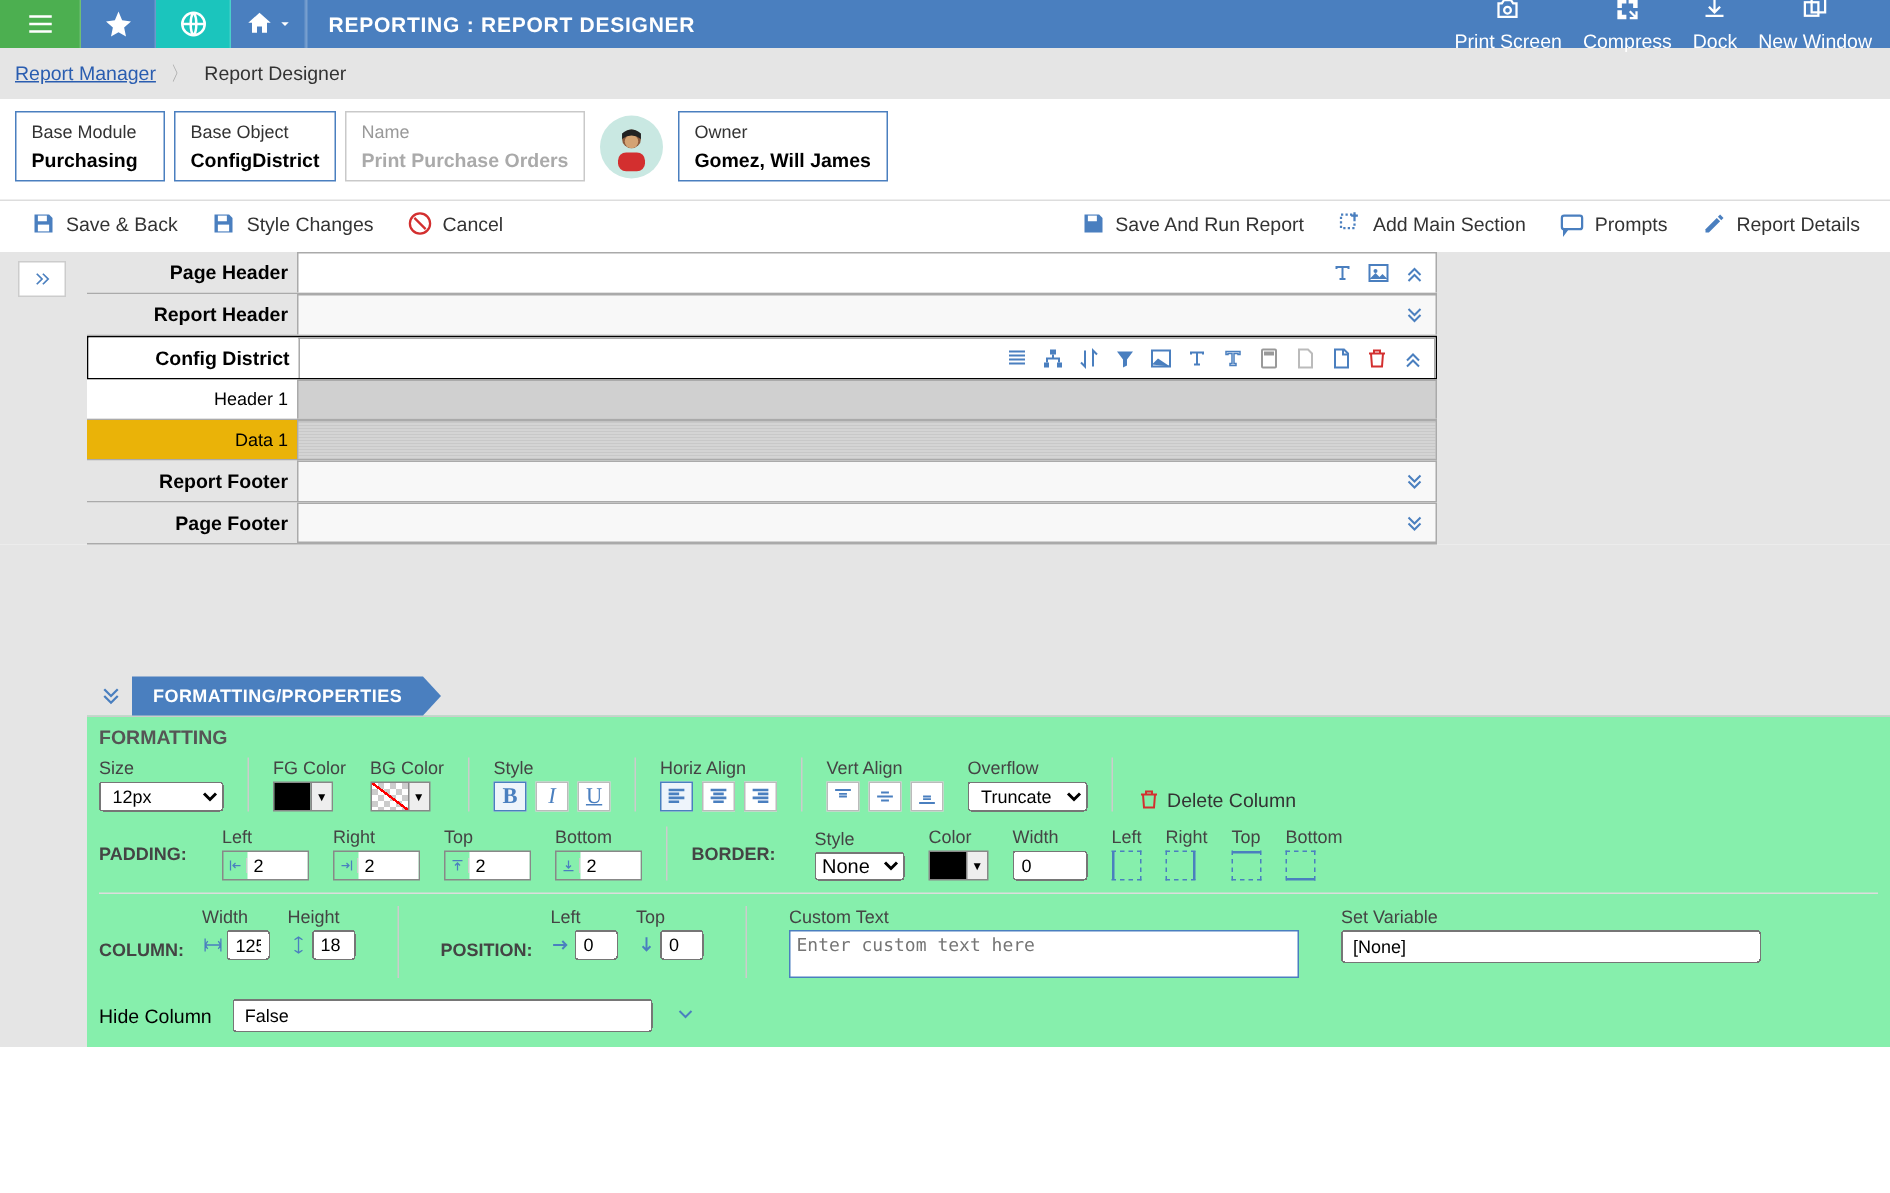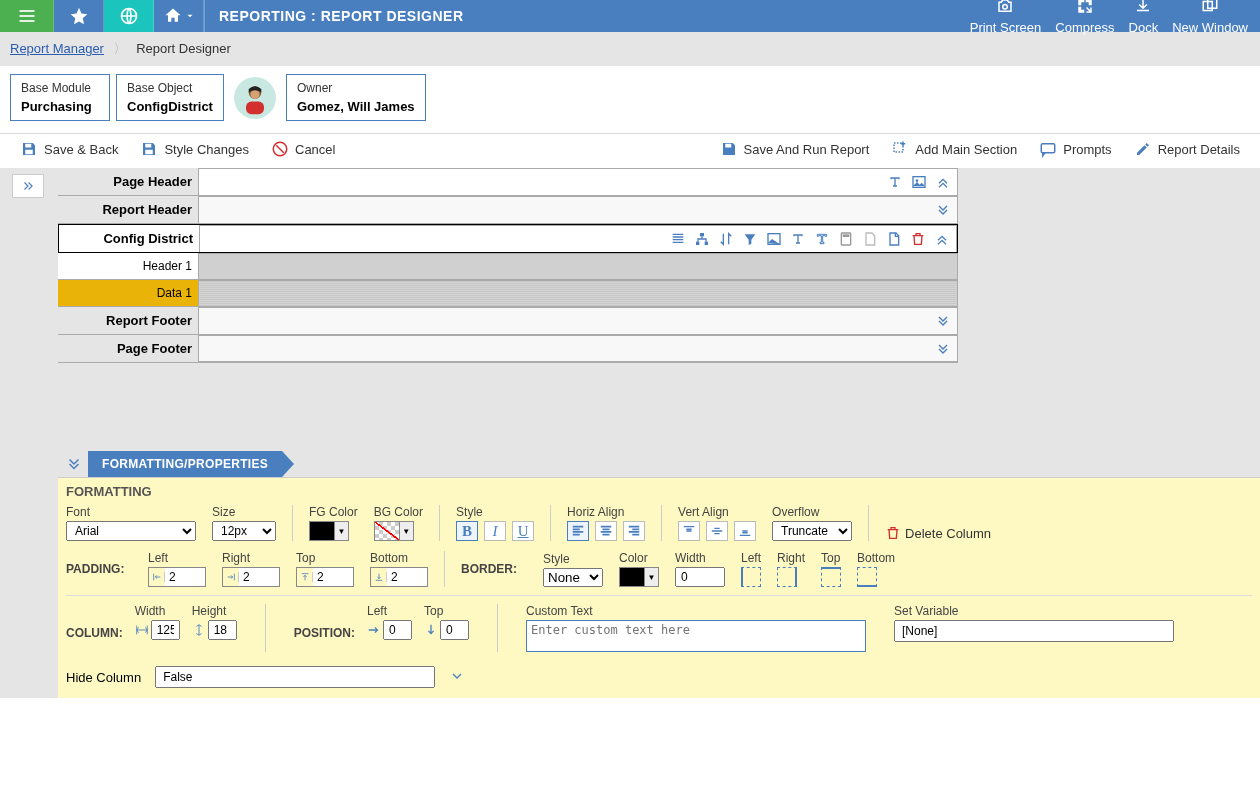--- a/index.html
+++ b/index.html
@@ -234,21 +234,21 @@
 .tab:after {
   content: "";
   position: absolute;
   right: -12px;
   top: 0;
   border-top: 13px solid transparent;
   border-bottom: 13px solid transparent;
   border-left: 12px solid var(--blue);
 }
 .panel {
-  background: #fef9c3;
+  background: #86efac;
   margin: 0 0 0 58px;
   border-top: 1px solid #ccc;
   padding: 6px 8px 10px;
 }
 .panel h4 {
   font-size: 13px;
   font-weight: bold;
   color: #555;
   margin: 0 0 2px 0;
 }
@@ -453,20 +453,24 @@
 
 <div class="cards-row">
   <div class="card">
     <div class="lbl">Base Module</div>
     <div class="val">Purchasing</div>
   </div>
   <div class="card">
     <div class="lbl">Base Object</div>
     <div class="val">ConfigDistrict</div>
   </div>
+  <div class="card muted">
+    <div class="lbl">Name</div>
+    <div class="val">Print Purchase Orders</div>
+  </div>
   <div class="avatar">
     <svg viewBox="0 0 40 40">
       <circle cx="20" cy="20" r="20" fill="#c9e8e2"></circle>
       <circle cx="20" cy="14" r="7" fill="#8b5a3c"></circle>
       <rect x="10" y="24" width="20" height="14" rx="6" fill="#d32f2f"></rect>
       <circle cx="20" cy="16" r="5" fill="#d4a373"></circle>
       <path d="M13 10 Q20 4 27 10 L27 14 Q20 9 13 14 Z" fill="#222"></path>
     </svg>
   </div>
   <div class="card">
@@ -646,26 +650,22 @@
         </svg>
     </div>
     <div class="tab">FORMATTING/PROPERTIES</div>
   </div>
 
   <div class="panel">
     <h4>FORMATTING</h4>
 
     <div class="prop-row">
       <div class="prop-group">
-        <span class="glabel">Font</span>
-        <select style="width:130px"><option>Arial</option></select>
-      </div>
-      <div class="prop-group">
         <span class="glabel">Size</span>
-        <select style="width:64px"><option>12px</option></select>
+        <select style="width:83px"><option>12px</option></select>
       </div>
       <div style="width:1px;background:#ccc;align-self:stretch"></div>
       <div class="prop-group">
         <span class="glabel">FG Color</span>
         <div class="swatch">
             <div class="c" style="background:#000"></div>
             <div class="arrow">▼</div>
           </div>
       </div>
       <div class="prop-group">

